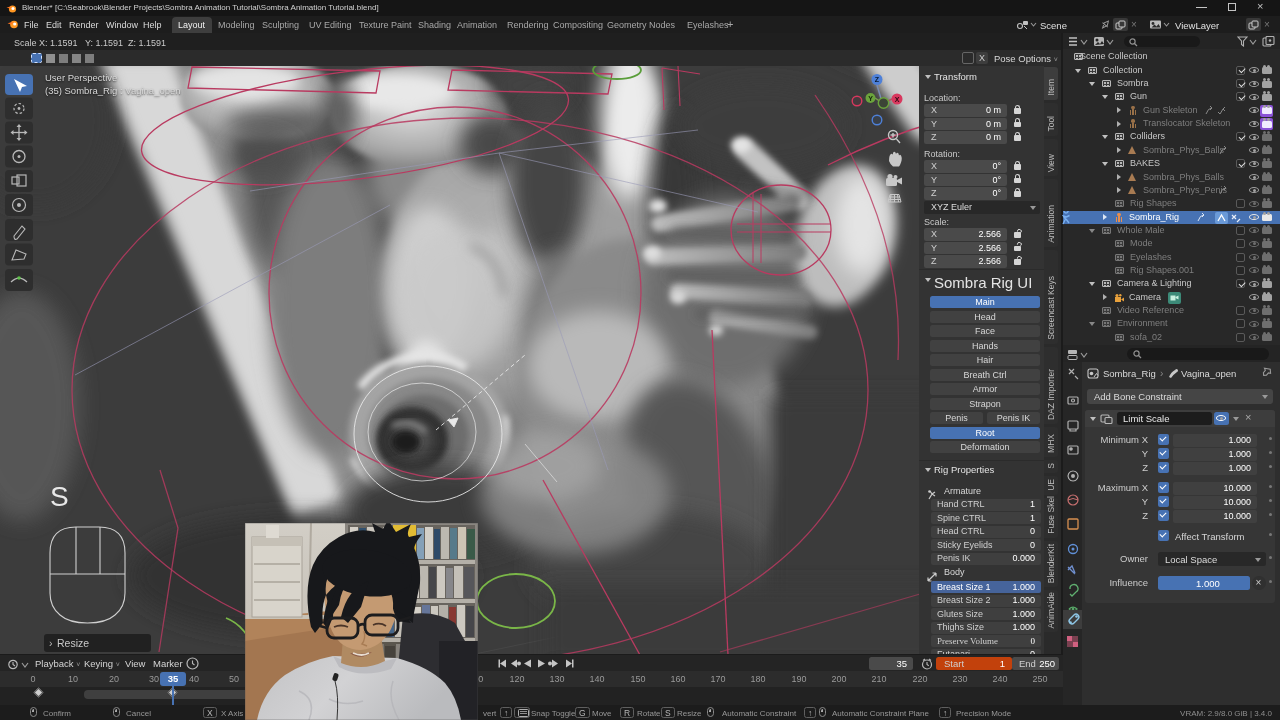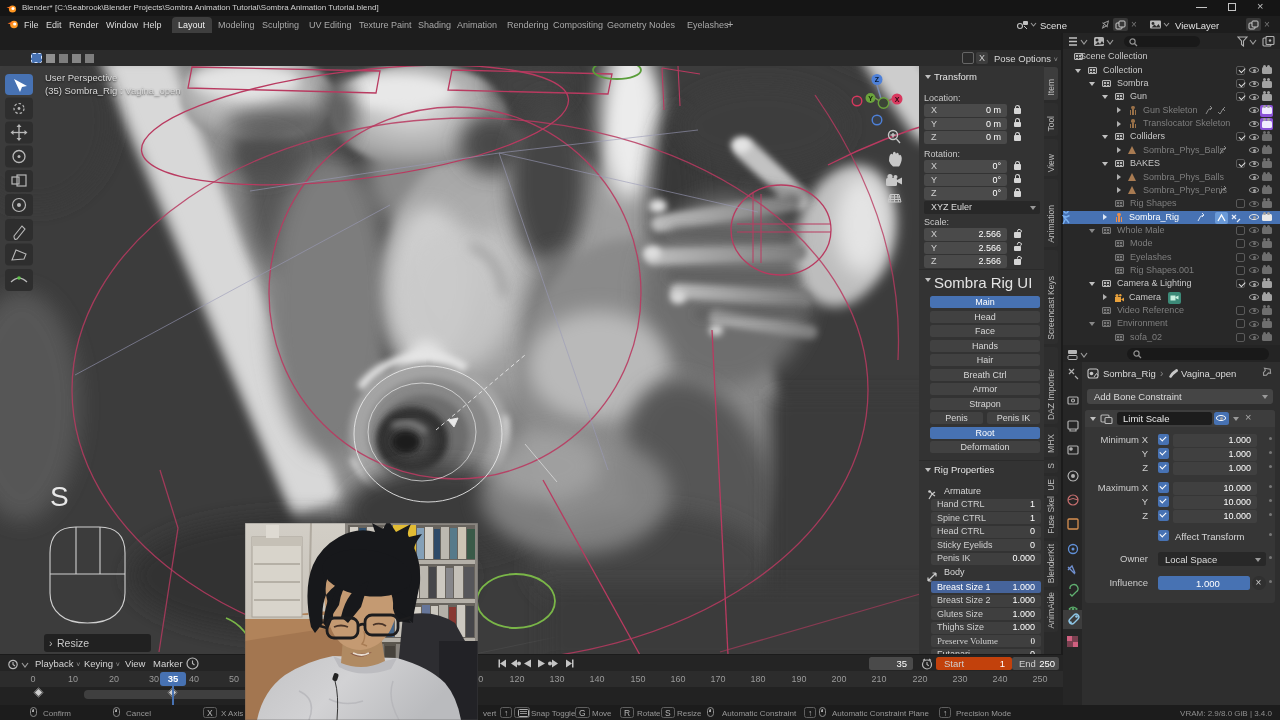--- a/index.html
+++ b/index.html
@@ -114,20 +114,23 @@
         <path d="M15,4 l2.5,3 l2.5,-3" fill="none" stroke="#999" stroke-width="1.1"></path>
       </svg>
   <div class="abs" style="left:1175px;top:3.5px;font-size:9.5px;color:#e0e0e0;">ViewLayer</div>
   <div class="abs" style="left:1246px;top:2px;width:15px;height:13px;background:#383838;border-radius:2px;"><svg width="15" height="13">
           <rect x="3" y="4" width="6" height="6" rx="1" fill="none" stroke="#ccc" stroke-width="1"></rect>
           <rect x="6" y="2" width="6" height="6" rx="1" fill="#383838" stroke="#ccc" stroke-width="1"></rect>
         </svg></div>
   <div class="abs" style="left:1264px;top:2.5px;font-size:10px;color:#777;">×</div>
 </div>
 
+<div class="abs" style="left:0;top:33px;width:1063px;height:17px;background:#1f1f1f;">
+  <div class="abs" style="left:14px;top:4.5px;font-size:9px;color:#c9c9c9;">Scale X: 1.1591&nbsp;&nbsp;&nbsp;Y: 1.1591&nbsp;&nbsp;Z: 1.1591</div>
+</div>
 
 <div class="abs" style="left:0;top:50px;width:1063px;height:16px;background:#2b2b2b;">
   <div class="abs" style="left:31px;top:3px;width:11px;height:10px;background:#4772b3;border-radius:2px;border:1px dashed #cfe0ff;"></div>
   <div class="abs" style="left:46px;top:4px;width:9px;height:9px;background:#8f8f8f;"></div>
   <div class="abs" style="left:59px;top:4px;width:9px;height:9px;background:#7d7d7d;"></div>
   <div class="abs" style="left:72px;top:4px;width:9px;height:9px;background:#868686;"></div>
   <div class="abs" style="left:85px;top:4px;width:9px;height:9px;background:#7d7d7d;"></div>
   <div class="abs" style="left:962px;top:2px;width:12px;height:12px;border:1px solid #666;border-radius:2px;"></div>
   <div class="abs" style="left:976px;top:2px;width:12px;height:12px;background:#3d3d3d;border-radius:2px;color:#ccc;font-size:9px;text-align:center;line-height:12px;">X</div>
   <div class="abs" style="left:994px;top:3px;font-size:9.5px;color:#d8d8d8;">Pose Options <span style="font-size:7px;color:#999">˅</span></div>

